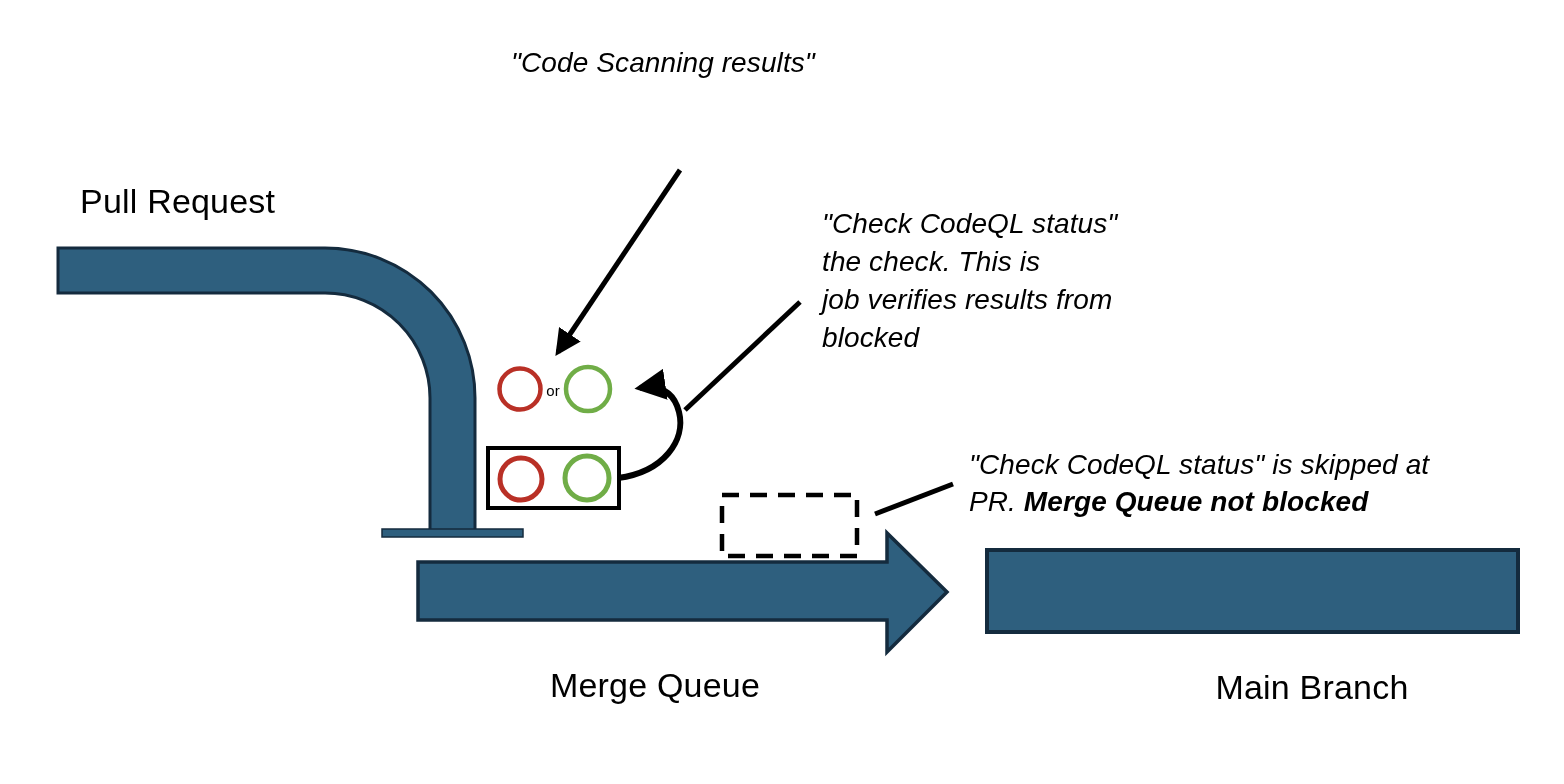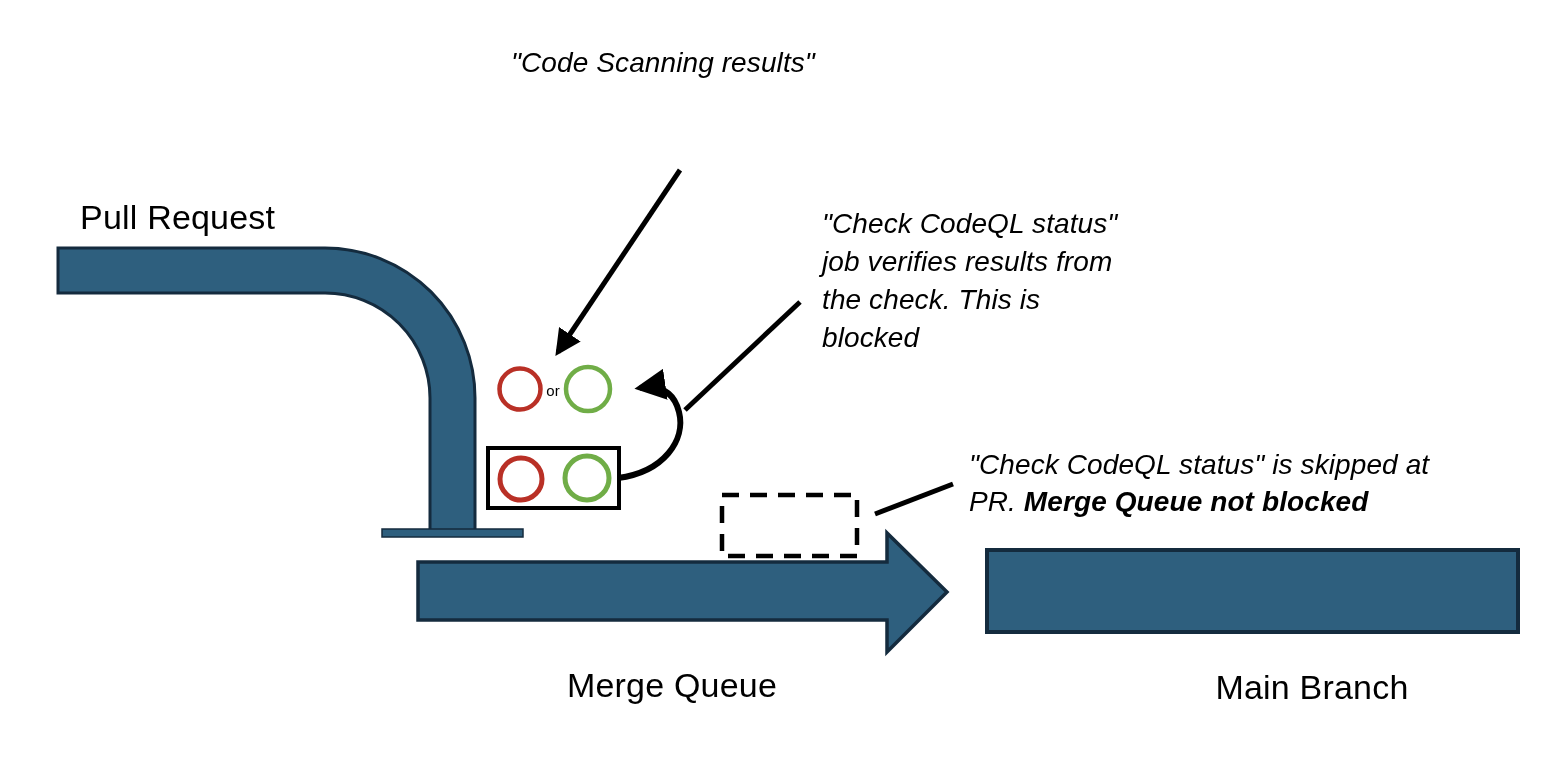--- a/index.html
+++ b/index.html
@@ -48,34 +48,34 @@
 
     <line x1="680" y1="170" x2="558" y2="352" stroke="var(--ink)" stroke-width="5" marker-end="url(#arrowhead)"></line>
 
     <line x1="800" y1="302" x2="685" y2="410" stroke="var(--ink)" stroke-width="5"></line>
 
     <path d="M618,478 C664,472 686,440 679,412 C674,392 660,385 640,388" fill="none" stroke="var(--ink)" stroke-width="6" marker-end="url(#arrowhead)"></path>
 
     <line x1="875" y1="514" x2="953" y2="484" stroke="var(--ink)" stroke-width="5"></line>
   </svg>
 
-  <div class="label" style="left:80px;top:198px;">Pull Request</div>
+  <div class="label" style="left:80px;top:182px;">Pull Request</div>
 
-  <div class="label center" style="left:522px;top:666px;width:300px;">Merge Queue</div>
+  <div class="label center" style="left:505px;top:666px;width:300px;">Merge Queue</div>
 
   <div class="label center" style="left:1162px;top:668px;width:300px;">Main Branch</div>
 
   <div class="annotation" style="left:511px;top:44px;">
     <div class="ann-line">"Code Scanning results"</div>
   </div>
 
   <div class="annotation" style="left:822px;top:205px;">
     <div class="ann-line">"Check CodeQL status"</div>
+    <div class="ann-line">the check. This is</div>
     <div class="ann-line">job verifies results from</div>
-    <div class="ann-line">the check. This is</div>
     <div class="ann-line">blocked</div>
   </div>
 
   <div class="annotation" style="left:969px;top:446px;line-height:37px;">
     <div class="ann-line">"Check CodeQL status" is skipped at</div>
     <div class="ann-line"><span>PR. </span><b>Merge Queue not blocked</b></div>
   </div>
 
 </div>
 

